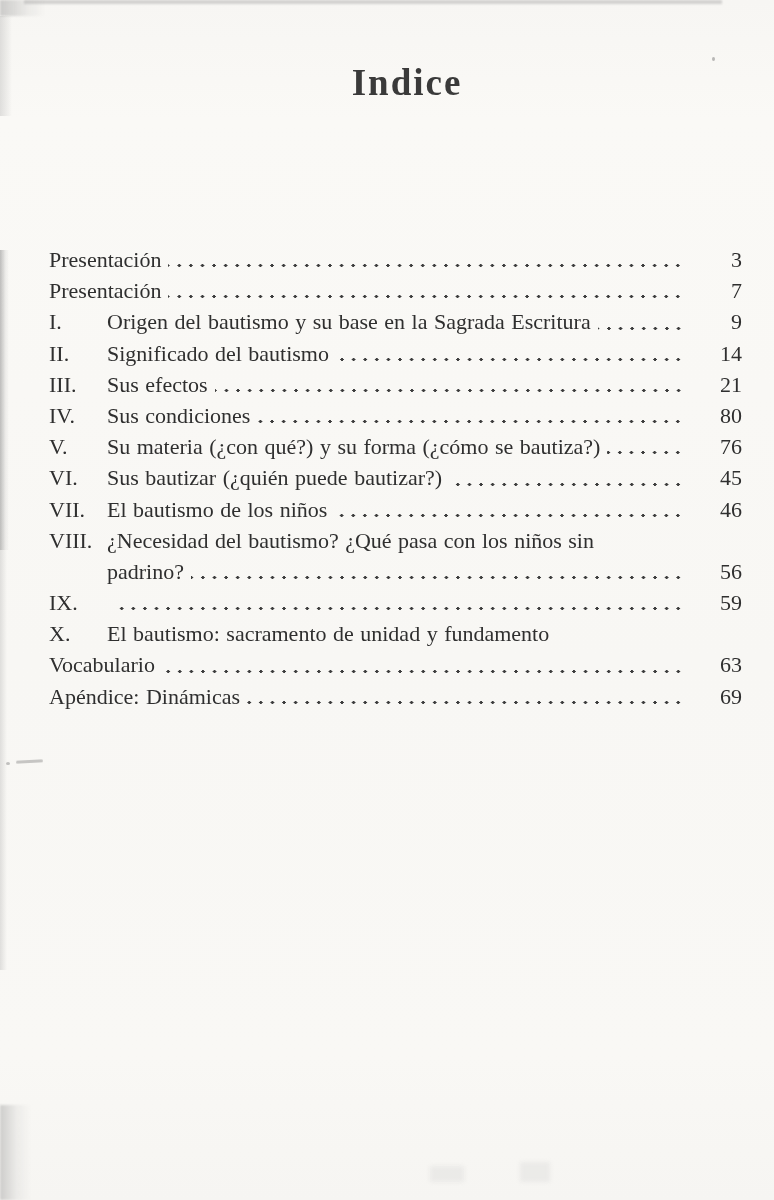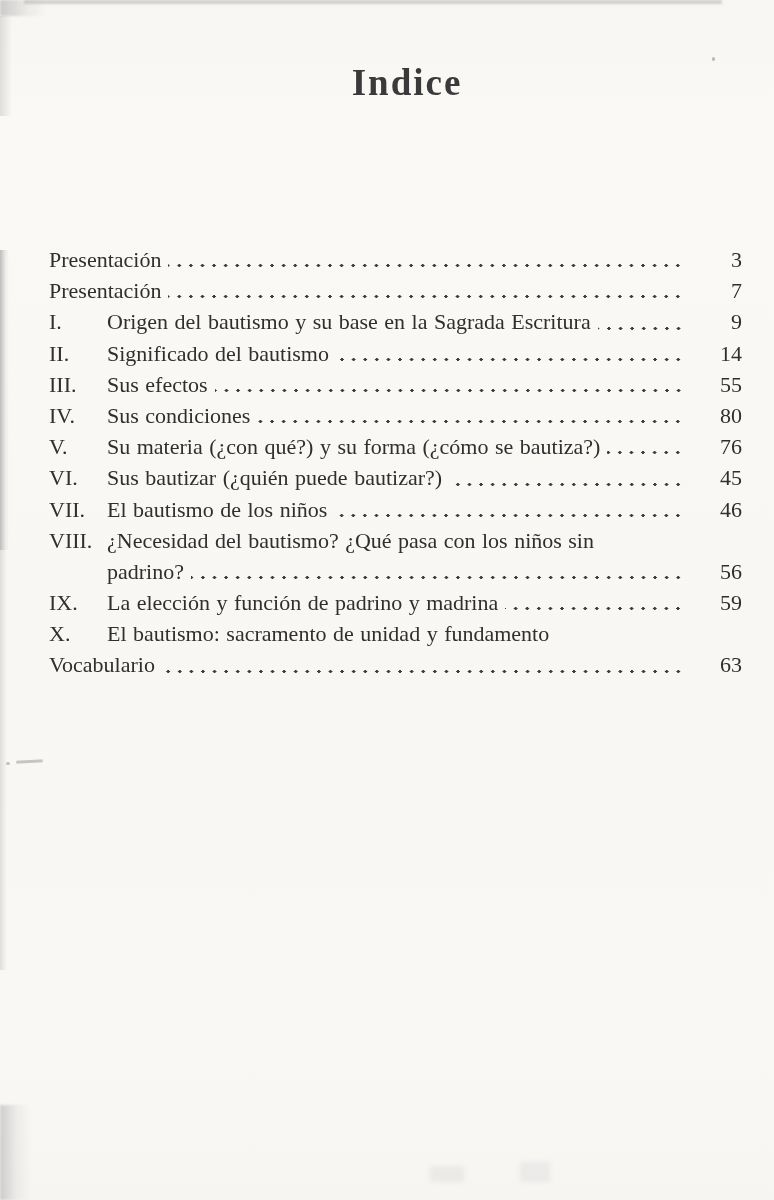--- a/index.html
+++ b/index.html
@@ -107,25 +107,26 @@
   <div class="artifact smudge-bottom-2"></div>
   <div class="artifact speck-top-right"></div>
 
   <h1 class="title">Indice</h1>
 
   <div class="toc" id="toc-list">
       <div class="line"><span class="entry-text">Presentación</span><span class="leader"></span><span class="page-num">3</span></div>
       <div class="line"><span class="entry-text">Presentación</span><span class="leader"></span><span class="page-num">7</span></div>
       <div class="line"><span class="numeral">I.</span><span class="entry-text">Origen del bautismo y su base en la Sagrada Escritura</span><span class="leader"></span><span class="page-num">9</span></div>
       <div class="line"><span class="numeral">II.</span><span class="entry-text">Significado del bautismo</span><span class="leader"></span><span class="page-num">14</span></div>
-      <div class="line"><span class="numeral">III.</span><span class="entry-text">Sus efectos</span><span class="leader"></span><span class="page-num">55</span></div>
+      <div class="line"><span class="numeral">III.</span><span class="entry-text">Sus efectos</span><span class="leader"></span><span class="page-num">21</span></div>
       <div class="line"><span class="numeral">IV.</span><span class="entry-text">Sus condiciones</span><span class="leader"></span><span class="page-num">80</span></div>
       <div class="line"><span class="numeral">V.</span><span class="entry-text">Su materia (¿con qué?) y su forma (¿cómo se bautiza?)</span><span class="leader"></span><span class="page-num">76</span></div>
       <div class="line"><span class="numeral">VI.</span><span class="entry-text">Sus bautizar (¿quién puede bautizar?)</span><span class="leader"></span><span class="page-num">45</span></div>
       <div class="line"><span class="numeral">VII.</span><span class="entry-text">El bautismo de los niños</span><span class="leader"></span><span class="page-num">46</span></div>
       <div class="line"><span class="numeral">VIII.</span><span class="entry-text">¿Necesidad del bautismo? ¿Qué pasa con los niños sin</span></div>
       <div class="line"><span class="numeral"></span><span class="entry-text">padrino?</span><span class="leader"></span><span class="page-num">56</span></div>
-      <div class="line"><span class="numeral">IX.</span><span class="entry-text">La elección y función de padrino y madrina</span><span class="leader"></span><span class="page-num">59</span></div>
+      <div class="line"><span class="numeral">IX.</span><span class="leader"></span><span class="page-num">59</span></div>
       <div class="line"><span class="numeral">X.</span><span class="entry-text">El bautismo: sacramento de unidad y fundamento</span></div>
       <div class="line"><span class="entry-text">Vocabulario</span><span class="leader"></span><span class="page-num">63</span></div>
+      <div class="line"><span class="entry-text">Apéndice: Dinámicas</span><span class="leader"></span><span class="page-num">69</span></div>
     </div>
 
 </div>
 
 </body></html>

